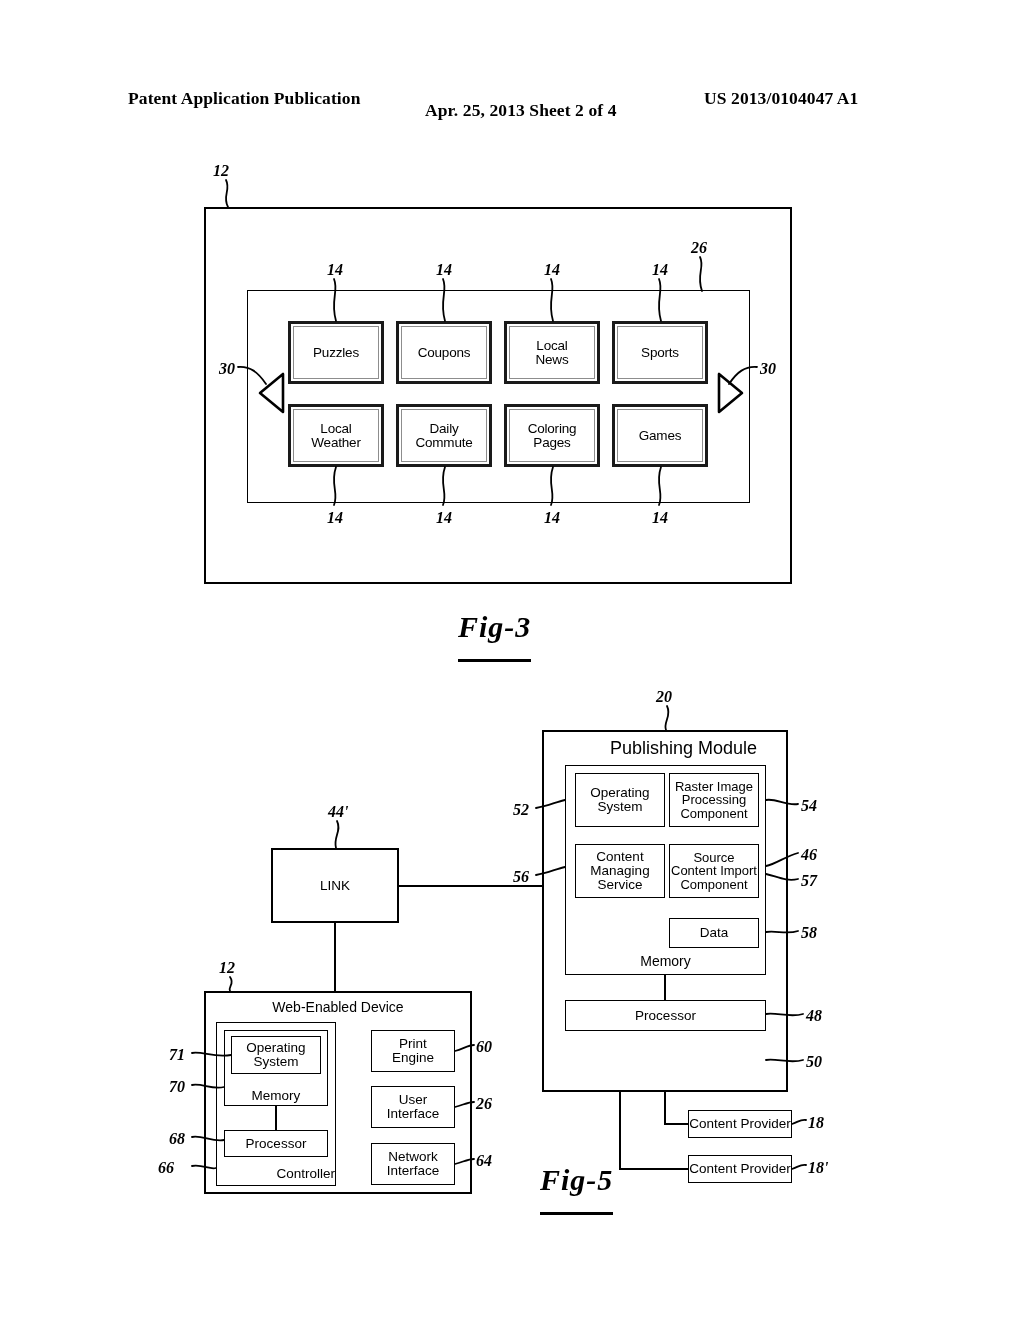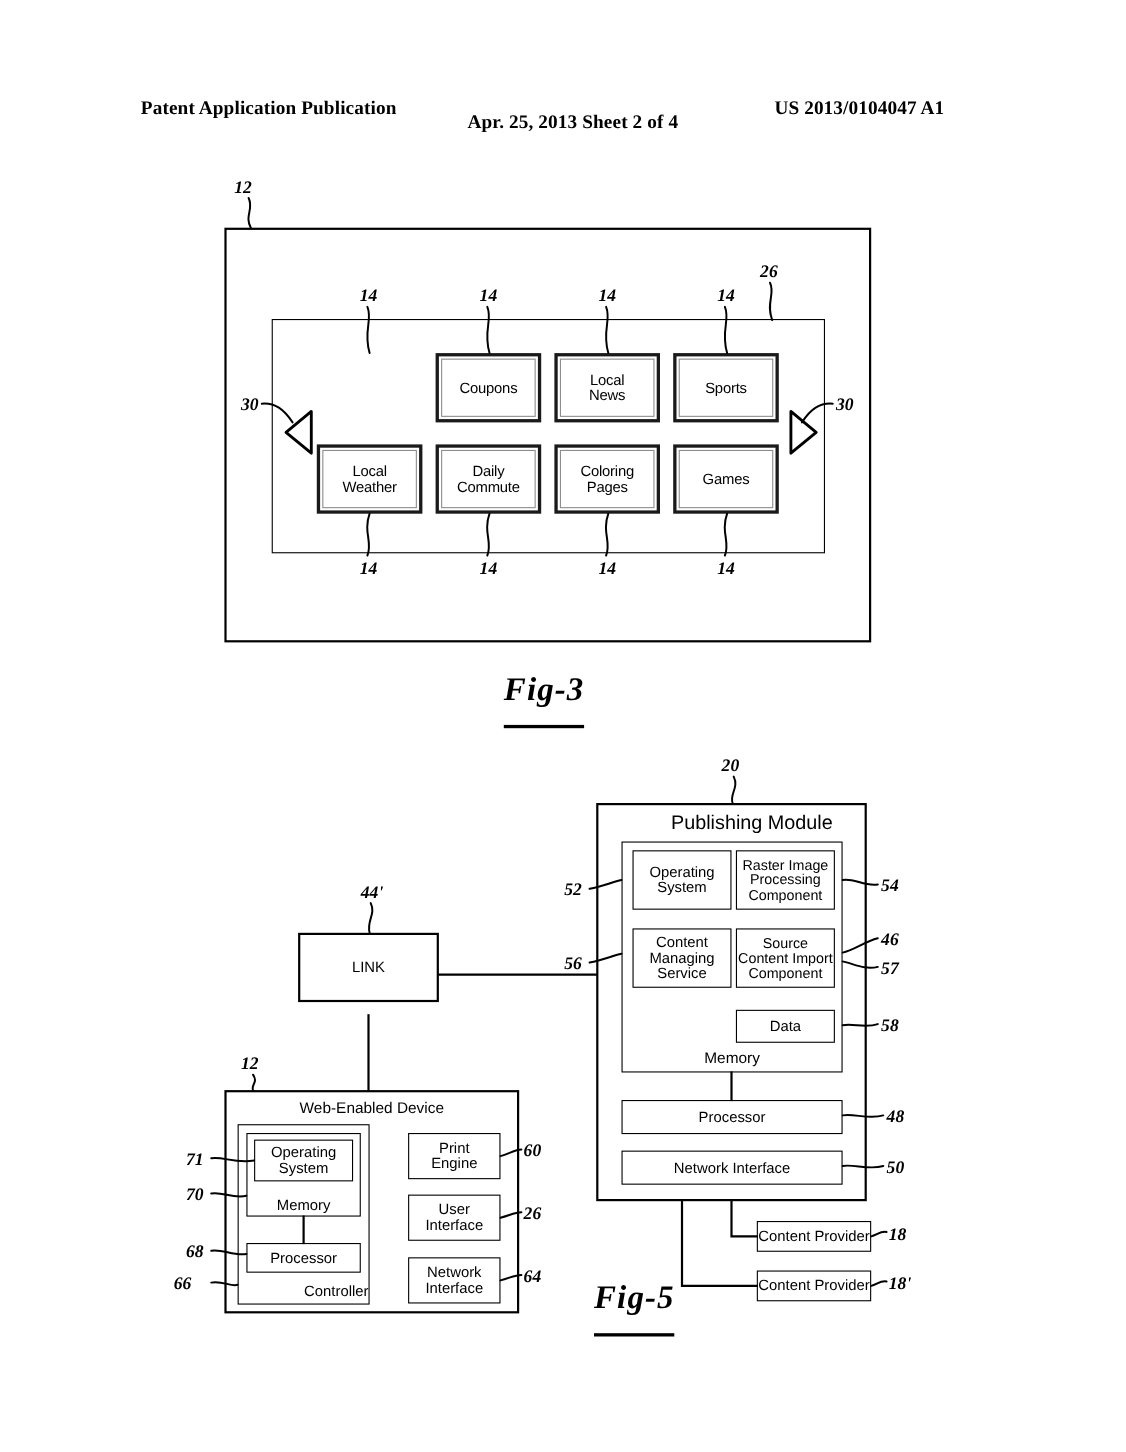--- a/index.html
+++ b/index.html
@@ -78,21 +78,21 @@
     padding-bottom:15px;
     white-space:nowrap;
   }
 
   
   #pm-outer{left:542px;top:730px;width:246px;height:362px;}
   #pm-mem{left:565px;top:765px;width:201px;height:210px;}
   .pmtitle{position:absolute;left:0;right:0;top:6px;text-align:center;font-size:18px;padding-left:37px;}
   .memlab{position:absolute;left:0;right:0;bottom:5px;text-align:center;font-size:14px;}
 
-  #link-box{left:271px;top:848px;width:128px;height:63px;}
+  #link-box{left:271px;top:848px;width:128px;height:75px;}
   #wed-outer{left:204px;top:991px;width:268px;height:203px;}
   .wedtitle{position:absolute;left:0;right:0;top:6px;text-align:center;font-size:14px;}
   #ctrl-box{left:216px;top:1022px;width:120px;height:164px;}
   .ctrllab{position:absolute;left:0;right:0;bottom:4px;text-align:right;font-size:13.5px;}
   #wed-mem{left:224px;top:1030px;width:104px;height:76px;}
   .memlab2{position:absolute;left:0;right:0;bottom:2px;text-align:center;font-size:13.5px;}
 
   .sb{font-size:13.5px;}
   .sb2{font-size:13px;}
 </style>
@@ -103,20 +103,23 @@
 
   <div class="hdr">
     <span class="h1">Patent Application Publication</span>
     <span class="h2">Apr. 25, 2013  Sheet 2 of 4</span>
     <span class="h3">US 2013/0104047 A1</span>
   </div>
 
   <div class="bx l2" id="fig3-outer"></div>
   <div class="bx l1" id="fig3-inner"></div>
 
+  <div class="tile" style="left:288px;top:321px;">
+    <div class="tile-in">Puzzles</div>
+    </div>
   <div class="tile" style="left:396px;top:321px;">
     <div class="tile-in">Coupons</div>
     </div>
   <div class="tile" style="left:504px;top:321px;">
     <div class="tile-in">Local<br>News</div>
     </div>
   <div class="tile" style="left:612px;top:321px;">
     <div class="tile-in">Sports</div>
     </div>
 
@@ -168,21 +171,20 @@
     <div class="memlab">Memory</div>
   </div>
 
   <div class="bx l1 ctr sb" style="left:575px;top:773px;width:90px;height:54px;">Operating<br>System</div>
   <div class="bx l1 ctr sb2" style="left:669px;top:773px;width:90px;height:54px;">Raster Image<br>Processing<br>Component</div>
   <div class="bx l1 ctr sb" style="left:575px;top:844px;width:90px;height:54px;">Content<br>Managing<br>Service</div>
   <div class="bx l1 ctr sb2" style="left:669px;top:844px;width:90px;height:54px;">Source<br>Content Import<br>Component</div>
   <div class="bx l1 ctr sb" style="left:669px;top:918px;width:90px;height:30px;">Data</div>
 
   <div class="bx l1 ctr sb" style="left:565px;top:1000px;width:201px;height:31px;">Processor</div>
-  <div class="bx l1 ctr sb" style="left:565px;top:1046px;width:201px;height:31px;">Network Interface</div>
 
   <div class="bx l1 ctr sb" style="left:688px;top:1110px;width:104px;height:28px;">Content Provider</div>
   <div class="bx l1 ctr sb" style="left:688px;top:1155px;width:104px;height:28px;">Content Provider</div>
 
   <div class="bx l2 ctr sb" id="link-box">LINK</div>
 
   <div class="bx l2" id="wed-outer">
     <div class="wedtitle">Web-Enabled Device</div>
   </div>
   <div class="bx l1" id="ctrl-box">

